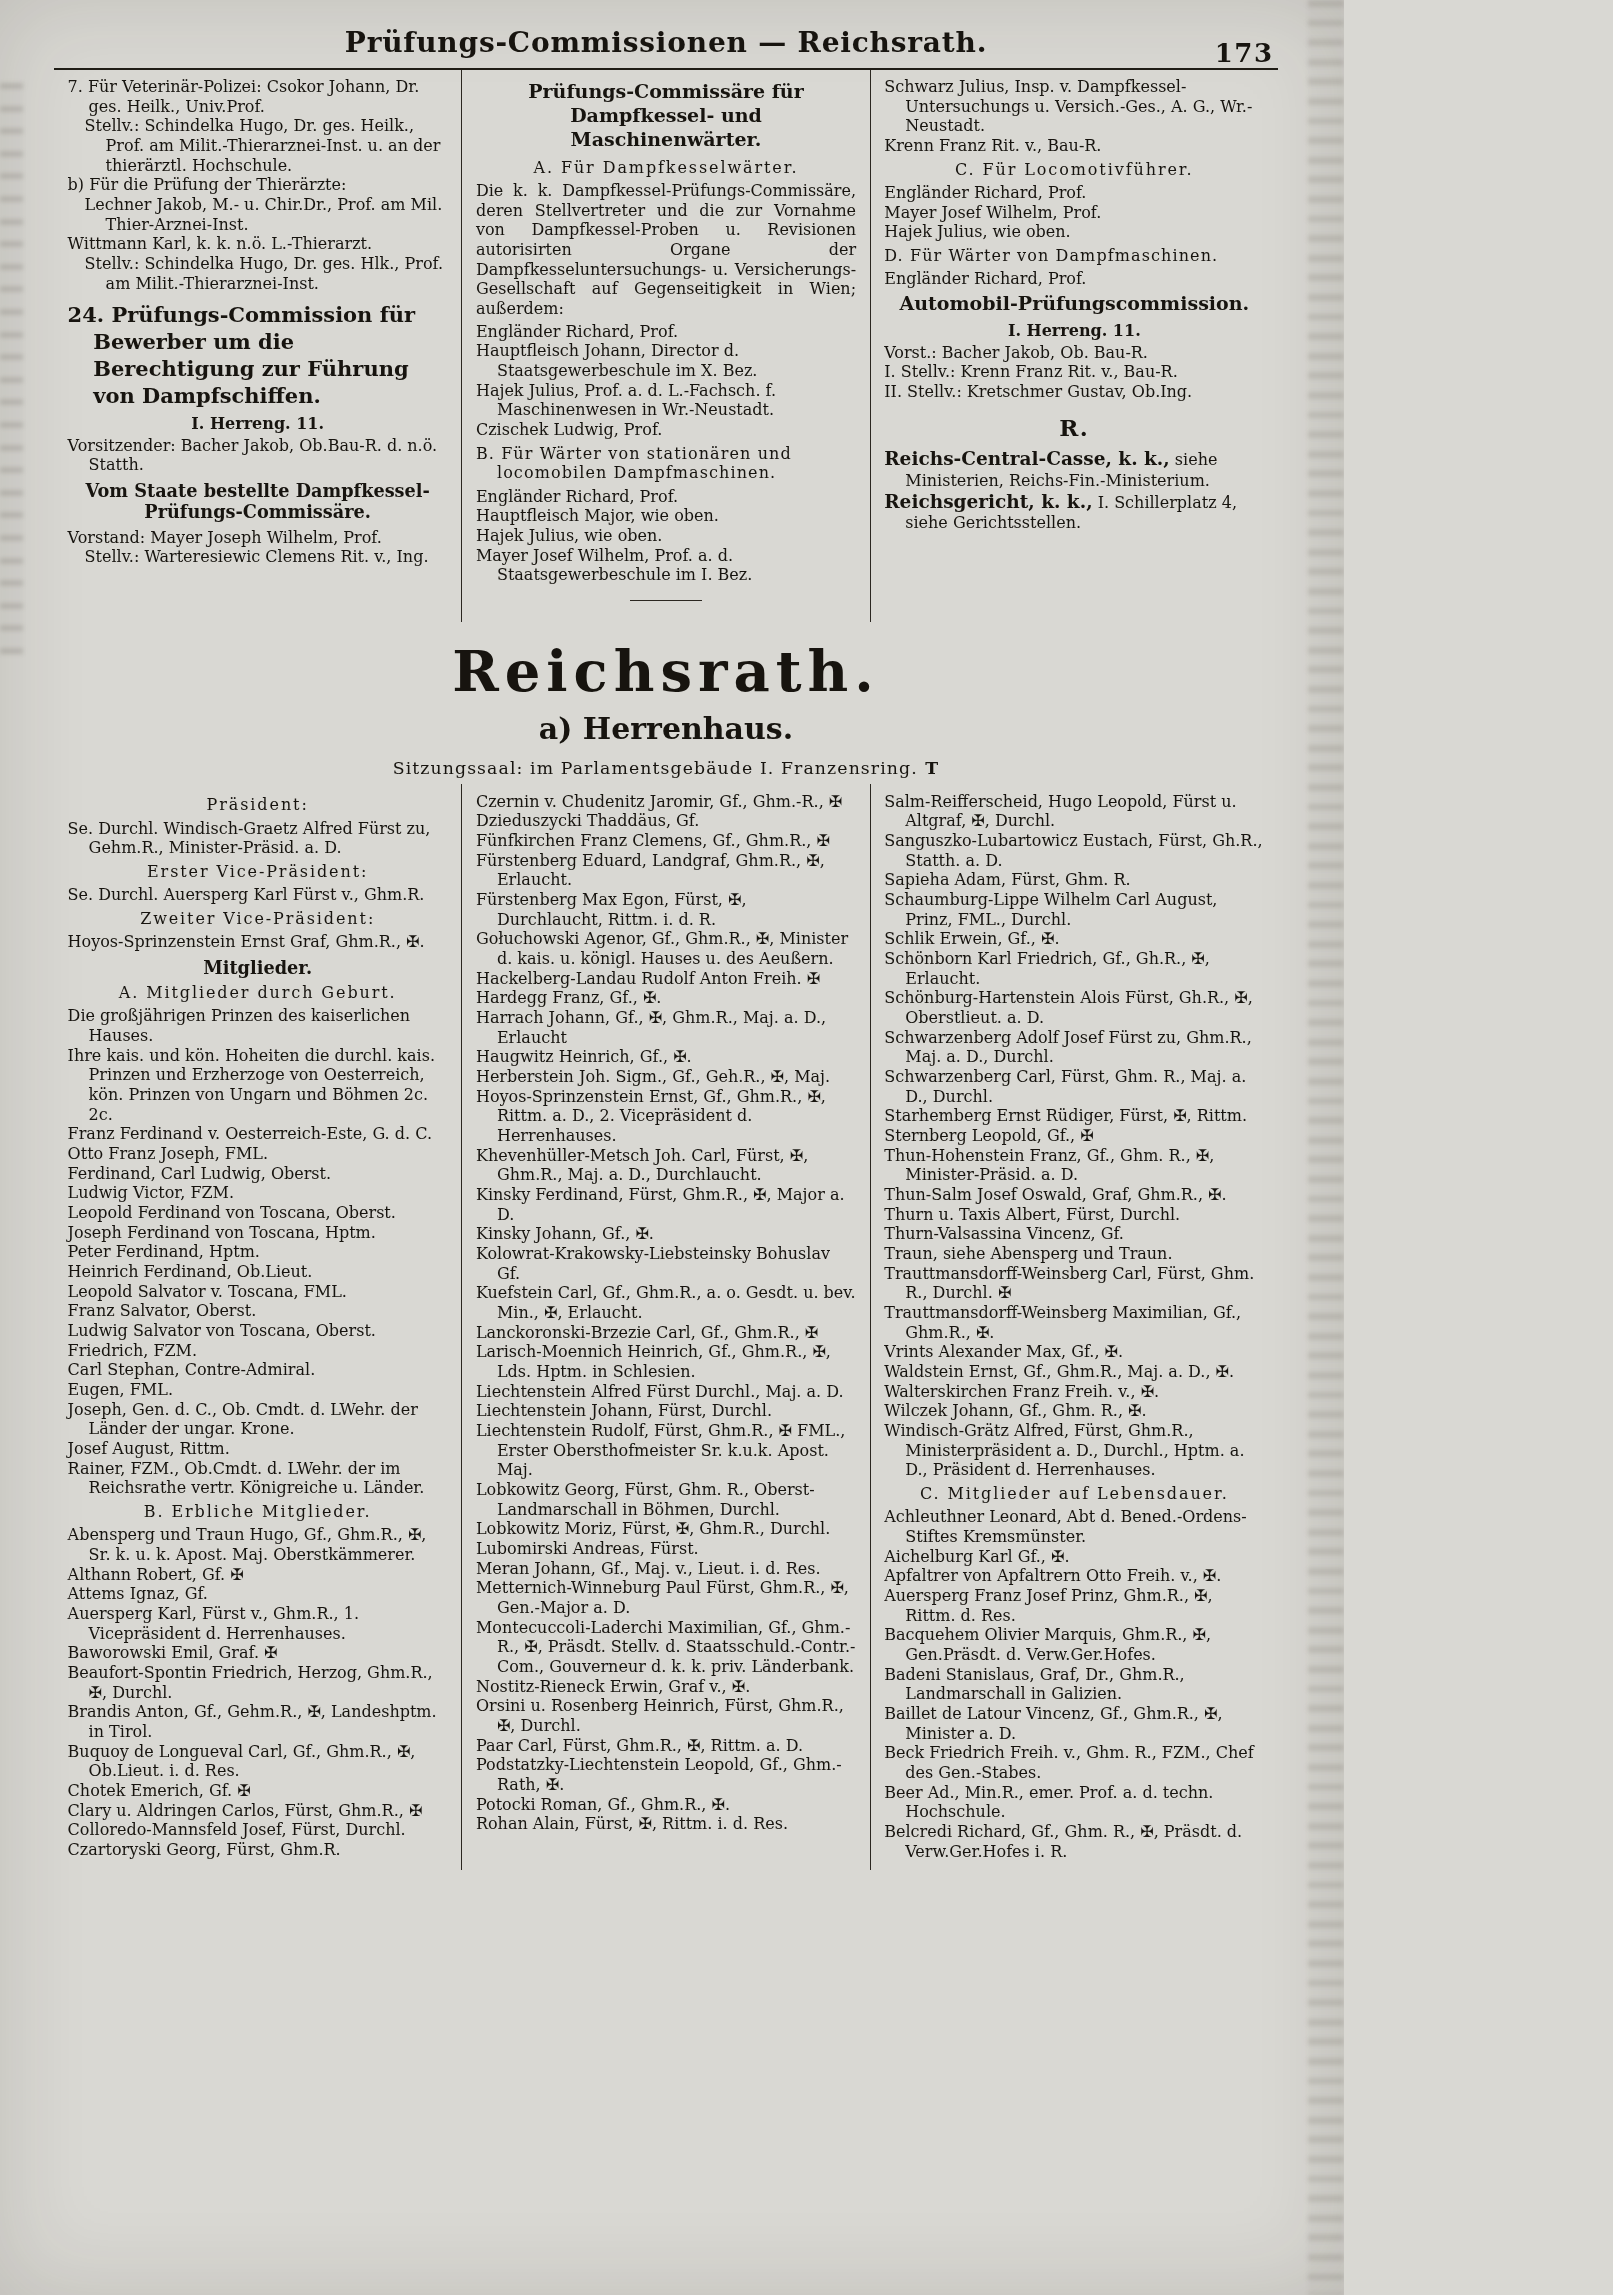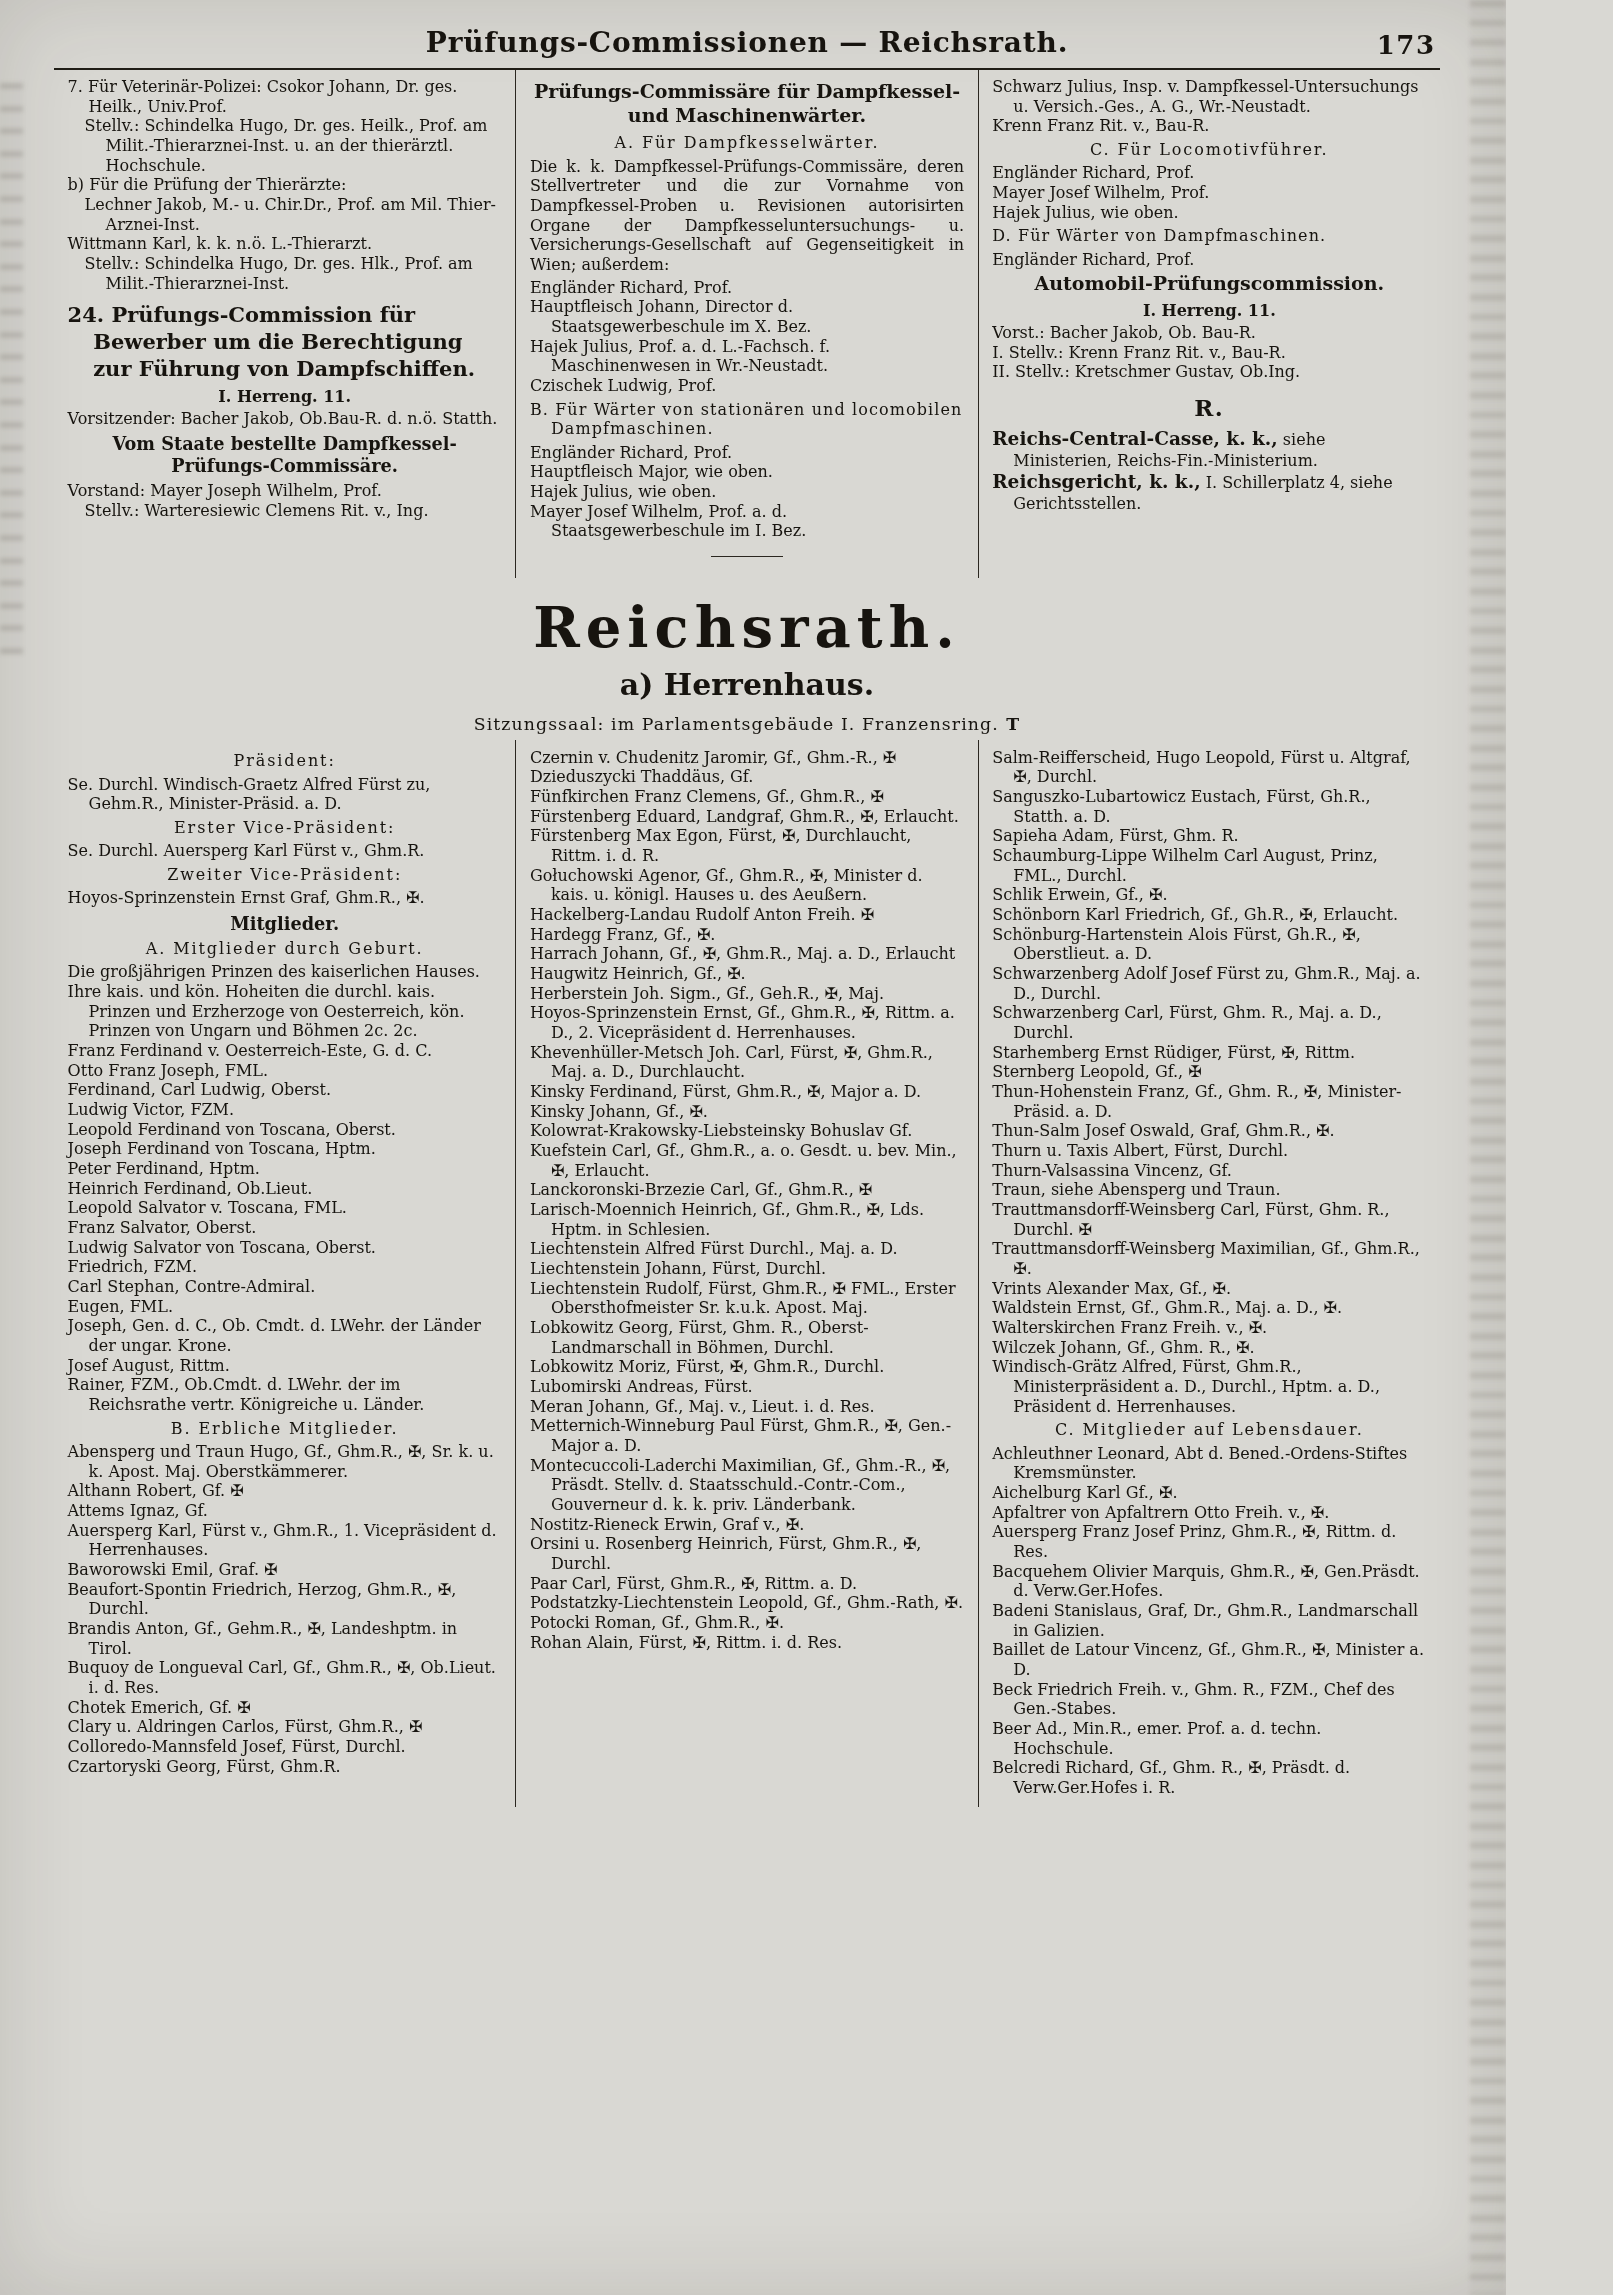--- a/index.html
+++ b/index.html
@@ -4,27 +4,27 @@
 <style>
   html,body{margin:0;padding:0;}
   body{
     width:1614px;height:2295px;
     background:#d9d8d3;
     font-family:"DejaVu Serif","DejaVu Sans","Liberation Serif",serif;
     color:#17140f;
     -webkit-font-smoothing:antialiased;
   }
   .page{
-    position:relative;width:1506px;height:2295px;box-sizing:border-box;
+    position:relative;width:1344px;height:2295px;box-sizing:border-box;
     padding:25.6px 66px 19.6px 54px;overflow:hidden;
     box-shadow:inset 0 0 90px rgba(40,35,25,.14);
   }
   
   .header{position:relative;text-align:center;font-weight:bold;font-size:28px;letter-spacing:0.8px;}
-  .page-number{position:absolute;right:4.5px;top:4px;font-weight:bold;font-size:26px;letter-spacing:1.5px;}
+  .page-number{position:absolute;right:4.5px;top:12px;font-weight:bold;font-size:26px;letter-spacing:1.5px;}
   .header-rule{border-top:2.3px solid #201d16;margin-top:9px;}
   
   .columns{display:flex;align-items:stretch;}
   .col{flex:1 1 0;min-width:0;padding:7.5px 13.6px 9px 13.6px;font-size:16px;line-height:1.23;}
   .col + .col{border-left:1.5px solid #2b2720;}
   
   .blk{margin:0;}
   .entry{padding-left:21px;text-indent:-21px;}
   .entry2{padding-left:38px;text-indent:-21px;}
   .center{text-align:center;margin:2.3px 0;font-weight:bold;}

